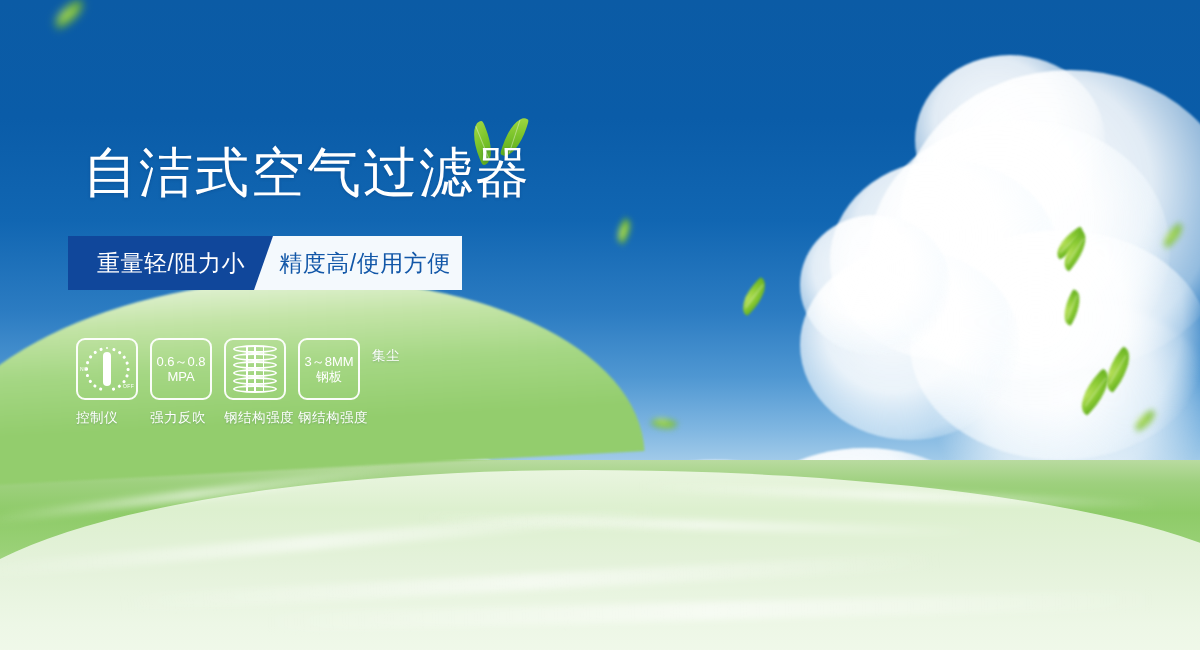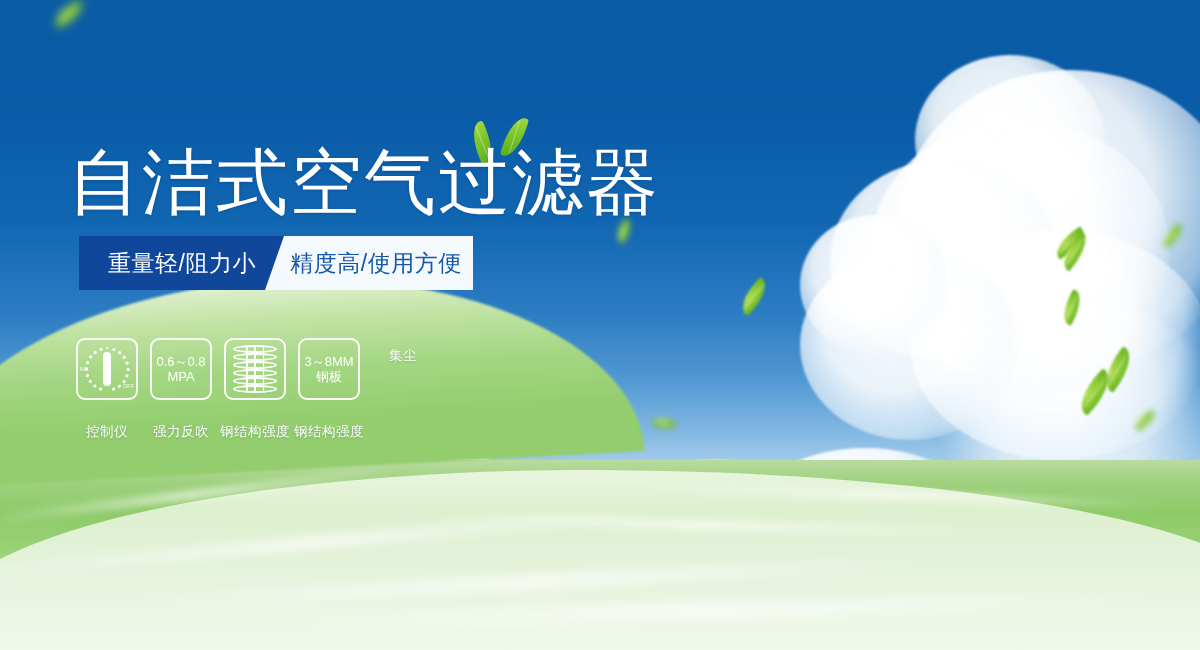--- a/index.html
+++ b/index.html
@@ -168,26 +168,26 @@
   .leaf.blur3 { filter:blur(5px); }
   .leaf .vein {
     position:absolute; left:12%; top:48%;
     width:76%; height:1px;
     background:rgba(255,255,255,0.45);
     transform:rotate(-6deg);
   }
 
   
   #title {
-    position:absolute; left:68px; top:146px;
-    font-size:72px; line-height:1;
+    position:absolute; left:83px; top:146px;
+    font-size:54px; line-height:1;
     letter-spacing:2px;
     color:#ffffff;
     font-weight:300;
-    font-family:Liberation Sans, sans-serif;
+    font-family:Liberation Serif, serif;
     text-shadow:0 1px 3px rgba(0,40,90,0.25);
     white-space:nowrap;
   }
 
   
   #sprouts { position:absolute; left:472px; top:112px; width:70px; height:56px; }
   .sprout {
     position:absolute; width:17px; height:42px;
     background:linear-gradient(160deg,#a6da45 0%, #7dc52c 45%, #57a81c 100%);
     border-radius:80% 10% 80% 10%;
@@ -195,21 +195,21 @@
   #sprout-l { left:2px;  top:10px; transform:rotate(-22deg); }
   #sprout-r { left:34px; top:4px;  transform:rotate(18deg); }
   .sprout .sv {
     position:absolute; left:46%; top:8%;
     width:1.5px; height:82%;
     background:rgba(255,255,255,0.38);
   }
 
   
   #subtitle-bar {
-    position:absolute; left:79px; top:236px;
+    position:absolute; left:68px; top:236px;
     width:394px; height:54px;
   }
   #sub-left {
     position:absolute; left:0; top:0;
     width:206px; height:54px;
     background:#10479b;
     display:flex; align-items:center; justify-content:center;
   }
   #sub-left-text {
     color:#ffffff; font-size:23px; letter-spacing:0.5px; font-weight:400;
@@ -225,21 +225,21 @@
   #sub-right-text {
     color:#1257a8; font-size:23px; letter-spacing:0.5px; font-weight:400;
     white-space:nowrap; padding-left:14px;
   }
 
   
   #features {
     position:absolute; left:76px; top:338px;
     display:flex; gap:12px;
   }
-  .feature { width:62px; display:flex; flex-direction:column; align-items:center;gap:14px; }
+  .feature { width:62px; display:flex; flex-direction:column; align-items:flex-start; }
   .fbox {
     width:62px; height:62px;
     border:2px solid rgba(255,255,255,0.95);
     border-radius:9px;
     display:flex; align-items:center; justify-content:center;
     position:relative; overflow:hidden;
   }
   .fbox-text {
     color:#ffffff; text-align:center; line-height:1.18;
     font-size:13px; letter-spacing:0px; white-space:nowrap;

